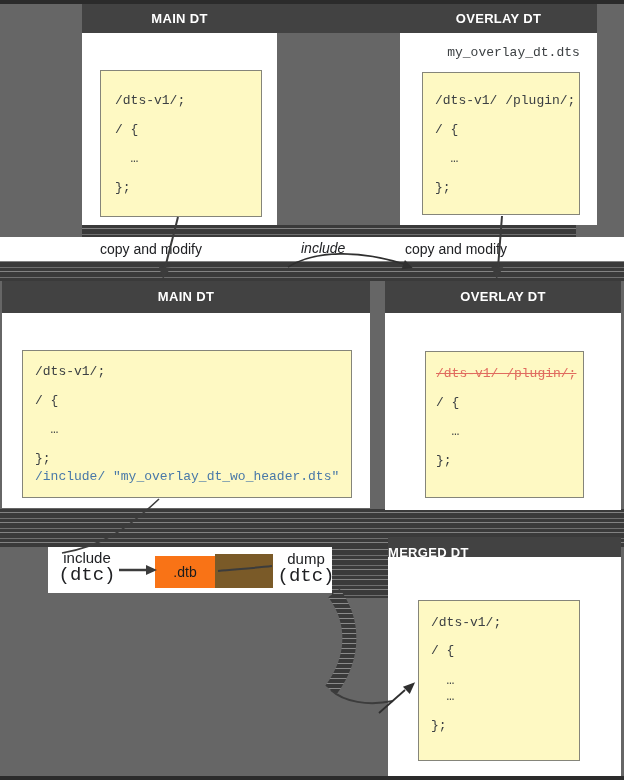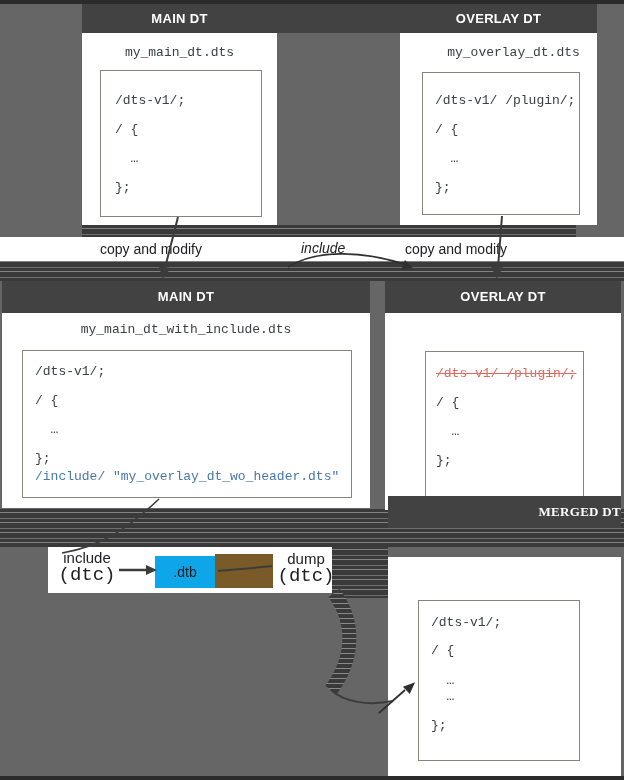--- a/index.html
+++ b/index.html
@@ -6,34 +6,34 @@
   #canvas{position:relative;width:624px;height:780px;background:#666666;overflow:hidden;
           font-family:"Liberation Sans",sans-serif;}
   .edge-strip{position:absolute;left:0;width:624px;height:4px;background:#2b2b2b;}
   .band{position:absolute;background:repeating-linear-gradient(180deg,#3a3a3a 0px,#3a3a3a 3px,#828282 3px,#828282 4px,#3a3a3a 4px,#3a3a3a 9px,#6f6f6f 9px,#6f6f6f 10px);}
   .white-body{position:absolute;background:#ffffff;}
   .hdr-bar{position:absolute;background:#424242;color:#ffffff;font-weight:bold;
            font-size:13px;letter-spacing:.3px;}
   .hdr-label{position:absolute;top:0;height:29px;line-height:29px;text-align:center;}
   .filename{position:absolute;font-family:"Liberation Mono","DejaVu Sans Mono",monospace;
             font-size:13px;color:#3c4043;text-align:center;white-space:nowrap;}
-  .codebox{position:absolute;background:#ffffff;border:1px solid #85857a;box-sizing:border-box;
+  .codebox{position:absolute;background:#fef9c3;border:1px solid #85857a;box-sizing:border-box;
            font-family:"Liberation Mono","DejaVu Sans Mono",monospace;font-size:13px;color:#3c4043;}
   .ln{white-space:pre;height:16px;line-height:16px;margin:0 0 13px 0;}
   .ln.tight{margin-bottom:2px;}
   .ln.nogap{margin-bottom:0;}
   .ln.gap-top{margin-top:14px;}
   .ln.gap-top-sm{margin-top:6px;}
   .ln.include{color:#4878A8;}
   .ln.strike{color:#E06C5F;text-decoration:line-through;}
   .flow-label{position:absolute;font-size:14px;color:#202124;height:18px;line-height:18px;}
   .tool-label{position:absolute;text-align:center;color:#202124;}
   .tool-label .t1{font-size:15px;line-height:18px;}
   .tool-label .t2{font-family:"Liberation Mono","DejaVu Sans Mono",monospace;font-size:19px;line-height:17px;}
-  .dtb-box{position:absolute;left:155px;top:556px;width:60px;height:32px;background:#0ea5e9;
+  .dtb-box{position:absolute;left:155px;top:556px;width:60px;height:32px;background:#f97316;
            color:#1c1c1c;font-size:14px;text-align:center;line-height:32px;}
   .brown-box{position:absolute;left:215px;top:554px;width:58px;height:34px;background:#7A5A28;}
   svg.overlay{position:absolute;left:0;top:0;pointer-events:none;}
 </style>
 </head>
 <body>
 
 <div id="canvas">
 
   <div class="edge-strip" style="top:0;"></div>
@@ -43,21 +43,20 @@
   <div class="band" style="left:0;top:258px;width:624px;height:23px;"></div>
   <div class="band" style="left:0;top:509px;width:624px;height:38px;"></div>
   <div class="band" style="left:332px;top:546px;width:56px;height:52px;"></div>
 
   <div class="hdr-bar" style="left:82px;top:4px;width:515px;height:29px;">
     <div class="hdr-label" style="left:0;width:195px;">MAIN DT</div>
     <div class="hdr-label" style="left:318px;width:197px;">OVERLAY DT</div>
   </div>
 
   <div class="white-body" style="left:82px;top:33px;width:195px;height:192px;"></div>
-  <div class="filename" style="left:82px;top:45px;width:195px;">my_main_dt.dts</div>
   <div class="codebox" style="left:100px;top:70px;width:162px;height:147px;padding:22px 0 0 14px;">
     <div class="ln">/dts-v1/;</div>
     <div class="ln">/ {</div>
     <div class="ln">  …</div>
     <div class="ln">};</div>
   </div>
 
   <div class="white-body" style="left:400px;top:33px;width:197px;height:192px;"></div>
   <div class="filename" style="left:400px;top:45px;width:227px;">my_overlay_dt.dts</div>
   <div class="codebox" style="left:422px;top:72px;width:158px;height:143px;padding:20px 0 0 12px;">
@@ -67,21 +66,20 @@
     <div class="ln">};</div>
   </div>
 
   <div class="white-body" style="left:0;top:237px;width:624px;height:24px;"></div>
   <div class="flow-label" style="left:100px;top:240px;width:140px;">copy and modify</div>
   <div class="flow-label" style="left:301px;top:239px;width:80px;font-style:italic;">include</div>
   <div class="flow-label" style="left:405px;top:240px;width:140px;">copy and modify</div>
 
   <div class="hdr-bar" style="left:2px;top:281px;width:368px;height:32px;line-height:32px;text-align:center;">MAIN DT</div>
   <div class="white-body" style="left:2px;top:313px;width:368px;height:195px;"></div>
-  <div class="filename" style="left:2px;top:322px;width:368px;">my_main_dt_with_include.dts</div>
   <div class="codebox" style="left:22px;top:350px;width:330px;height:148px;padding:13px 0 0 12px;">
     <div class="ln">/dts-v1/;</div>
     <div class="ln">/ {</div>
     <div class="ln">  …</div>
     <div class="ln tight">};</div>
     <div class="ln include">/include/ "my_overlay_dt_wo_header.dts"</div>
   </div>
 
   <div class="hdr-bar" style="left:385px;top:281px;width:236px;height:32px;line-height:32px;text-align:center;">OVERLAY DT</div>
   <div class="white-body" style="left:385px;top:313px;width:236px;height:197px;"></div>
@@ -97,21 +95,21 @@
     <div class="t1">include</div>
     <div class="t2">(dtc)</div>
   </div>
   <div class="brown-box"></div>
   <div class="dtb-box">.dtb</div>
   <div class="tool-label" style="left:276px;top:550px;width:60px;">
     <div class="t1">dump</div>
     <div class="t2">(dtc)</div>
   </div>
 
-  <div class="hdr-bar" style="left:388px;top:496px;width:233px;height:32px;line-height:32px;text-align:right;font-family:Liberation Serif, serif;">MERGED DT</div>
+  <div class="hdr-bar" style="left:388px;top:537px;width:233px;height:32px;line-height:32px;text-align:left;">MERGED DT</div>
   <div class="white-body" style="left:388px;top:557px;width:233px;height:219px;"></div>
   <div class="codebox" style="left:418px;top:600px;width:162px;height:161px;padding:14px 0 0 12px;">
     <div class="ln" style="margin-bottom:12px;">/dts-v1/;</div>
     <div class="ln" style="margin-bottom:12px;">/ {</div>
     <div class="ln gap-top nogap">  …</div>
     <div class="ln">  …</div>
     <div class="ln gap-top-sm">};</div>
   </div>
 
   <svg class="overlay" width="624" height="780" viewBox="0 0 624 780">

